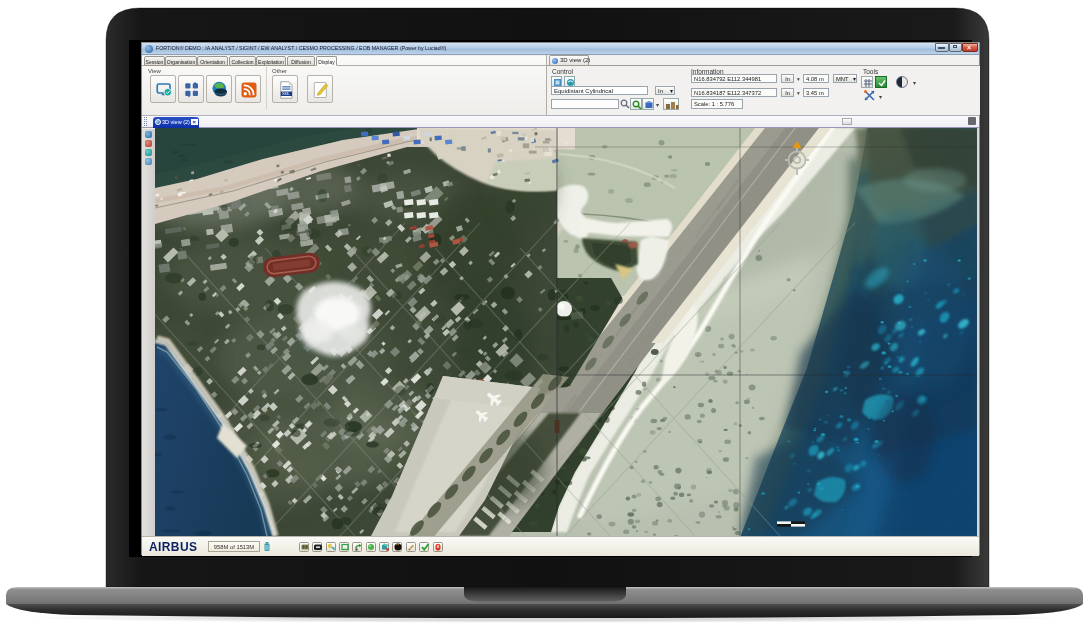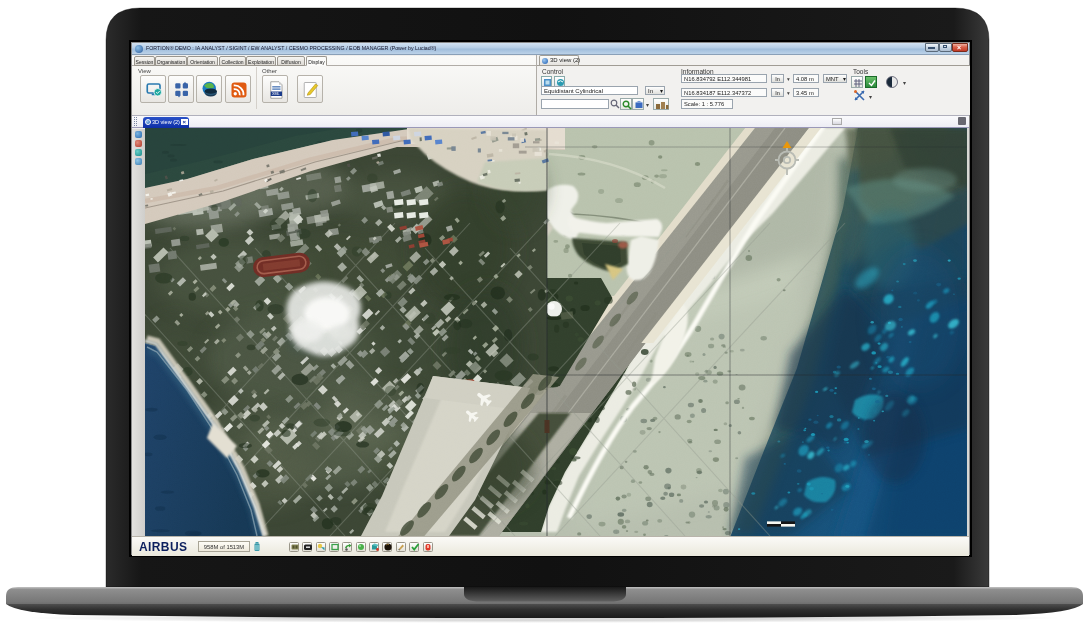--- a/index.html
+++ b/index.html
@@ -32,21 +32,21 @@
         </linearGradient>
 <radialGradient id="shadowg" cx="0.5" cy="0.5" r="0.5">
 <stop offset="0.6" stop-color="#00000022"></stop>
           <stop offset="1" stop-color="#00000000"></stop>
         </radialGradient>
 </defs>
 <path d="M106,587 L106,40 Q106,8 140,8 L955,8 Q989,8 989,40 L989,587 Z" fill="url(#lidg)"></path>
 <path d="M106,587 L106,40 Q106,8 140,8 L955,8 Q989,8 989,40 L989,587 Z" fill="none" stroke="#000000" stroke-opacity="0.35" stroke-width="1"></path>
 <rect x="129" y="40" width="843" height="517" fill="#000"></rect>
 </svg>
-    <div class="abs" id="app" style="left:131px;top:42px;width:839px;height:513px;background:#f0efed;border:1px solid #8a8a8a;font-size:7px;color:#1a1a1a">
+    <div class="abs" id="app" style="left:141px;top:42px;width:839px;height:513px;background:#f0efed;border:1px solid #8a8a8a;font-size:7px;color:#1a1a1a">
       <div class="abs" style="left:0;top:0;width:837px;height:12px;background:linear-gradient(180deg,#d2e2f2 0%,#b5cde6 45%,#a0bedc 55%,#bcd2e8 100%);border-bottom:1px solid #8aa0b8">
 <span class="abs" style="left:3px;top:2px;width:8px;height:8px;background:radial-gradient(circle at 35% 35%,#8ec0e8,#2a5a9a);border-radius:50%"></span>
 <span class="abs" style="left:14px;top:2.5px;font-size:6px;color:#14142a;white-space:nowrap;transform:scale(0.88);transform-origin:0 0">FORTION® DEMO : IA ANALYST / SIGINT / EW ANALYST / CESMO PROCESSING / EOB MANAGER (Power by Luciad®)</span>
 </div>
       <div class="abs" style="left:793px;top:0px;width:44px;height:10px">
 <span class="abs" style="left:0;top:0;width:14px;height:9px;background:linear-gradient(180deg,#f2f6fa,#c6d4e2 50%,#aebfd2);border:1px solid #5a6a7a;border-radius:0 0 2px 2px"></span>
 <span class="abs" style="left:3px;top:4px;width:7px;height:2px;background:#37506e"></span>
 <span class="abs" style="left:14px;top:0;width:13px;height:9px;background:linear-gradient(180deg,#f2f6fa,#c6d4e2 50%,#aebfd2);border:1px solid #5a6a7a;border-radius:0 0 2px 2px"></span>
 <span class="abs" style="left:18px;top:2px;width:4px;height:3px;border:1px solid #37506e"></span>
 <span class="abs" style="left:27px;top:0;width:16px;height:9px;background:linear-gradient(180deg,#f0b0a0,#d9604a 45%,#c23a26);border:1px solid #7a2a1a;border-radius:0 0 2px 2px"></span>

